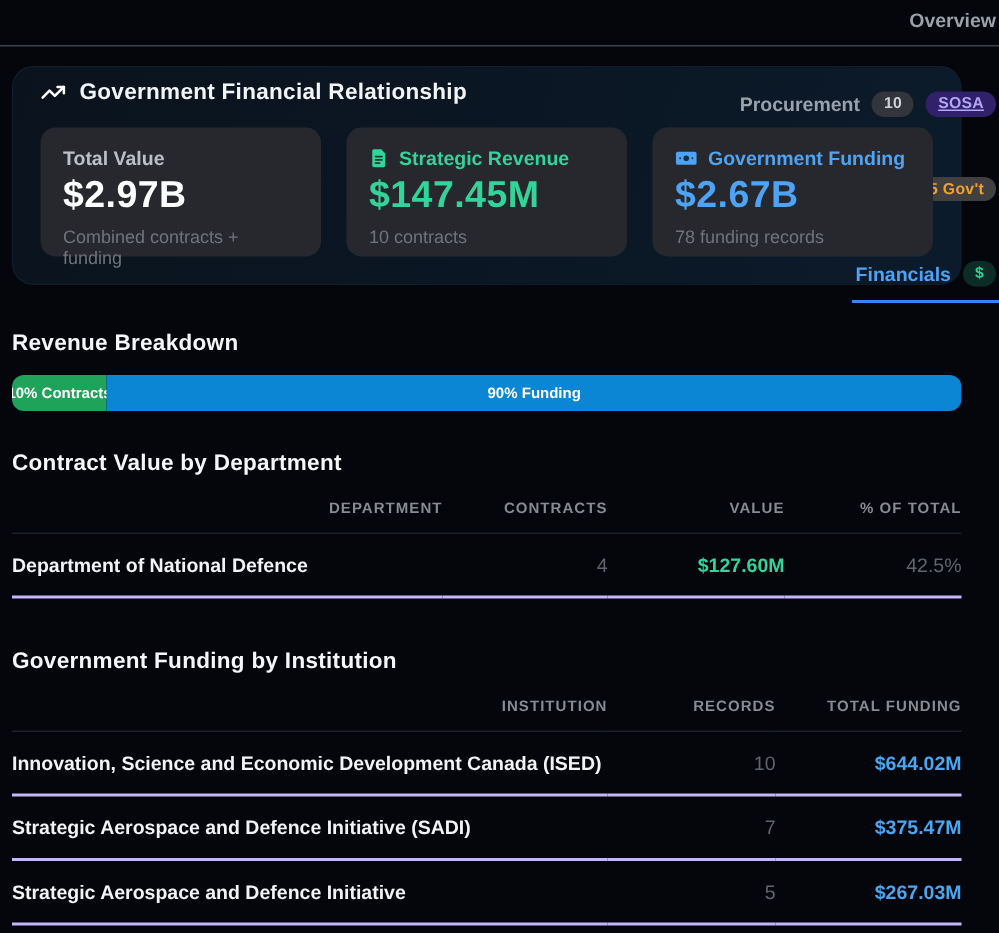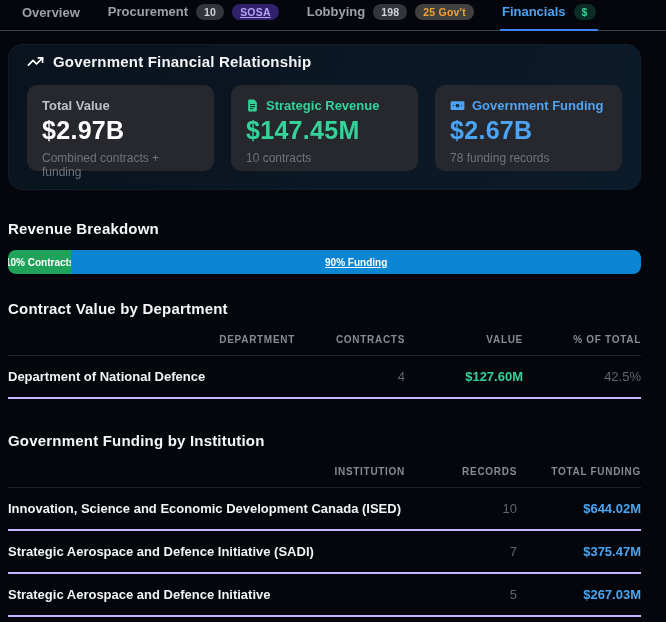--- a/index.html
+++ b/index.html
@@ -10,20 +10,21 @@
     color:#e5e7eb;
     -webkit-font-smoothing:antialiased;
   }
   .page { width:666px; height:622px; position:relative; }
 
   
   .tabbar {
     display:flex; align-items:flex-end; gap:24px;
     padding:0 0 0 20px; height:31px;
     border-bottom:1px solid #3d424a;
+    flex-direction:column;
   }
   .tab {
     display:flex; align-items:center; gap:8px;
     padding:6px 2px 9px; cursor:pointer;
     font-size:13px; font-weight:bold; color:#9aa1ab;
     border-bottom:2px solid transparent; margin-bottom:-1px;
     white-space:nowrap;
   }
   .tab.active { color:#4da3f5; border-bottom-color:#3b82f6; }
   .pill {
@@ -65,21 +66,21 @@
   
   .breakdown-bar {
     margin-top:13px; height:24px; width:100%;
     display:flex; border-radius:8px; overflow:hidden;
   }
   .seg {
     display:flex; align-items:center; justify-content:center;
     font-size:10px; font-weight:bold; color:#ffffff; white-space:nowrap;
   }
   .seg-contracts { background:#1fa35a; }
-  .seg-funding   { background:#0b86d4;text-decoration:underline; }
+  .seg-funding   { background:#0b86d4; }
 
   
   table { width:100%; border-collapse:collapse; margin-top:2px; }
   th {
     font-size:10px; font-weight:bold; color:#868b94;
     text-transform:uppercase; letter-spacing:.7px;
     text-align:right; padding:15px 0 10px;
     border-bottom:1px solid #1d2128;
   }
   th:first-child { text-align:right; }

